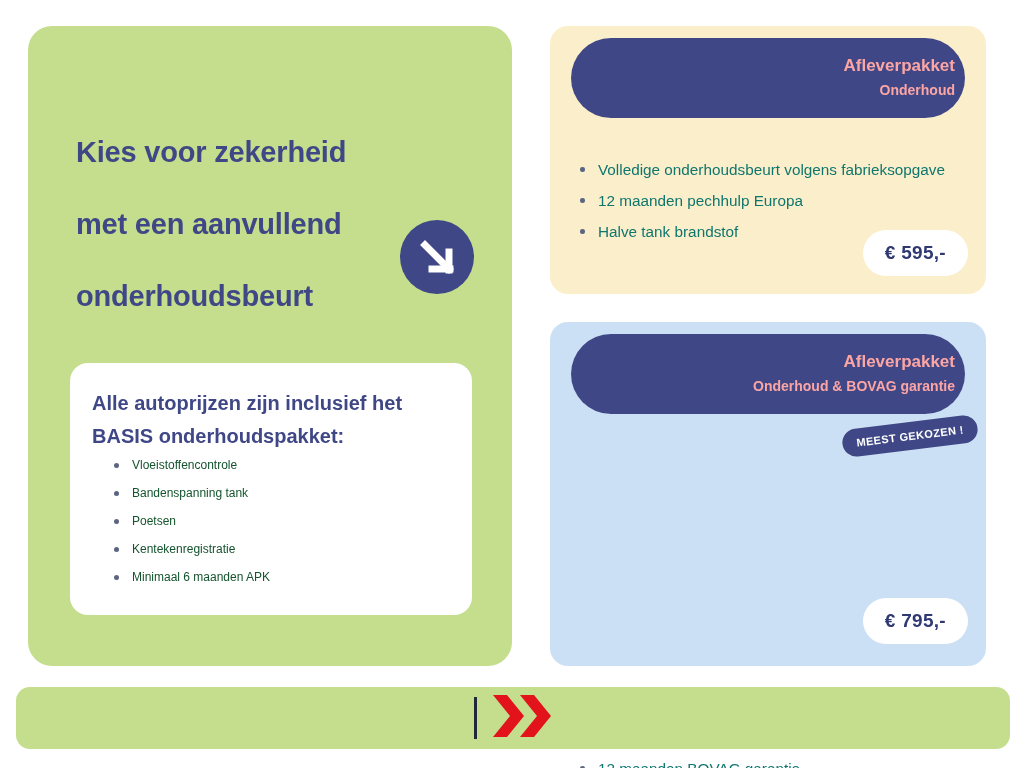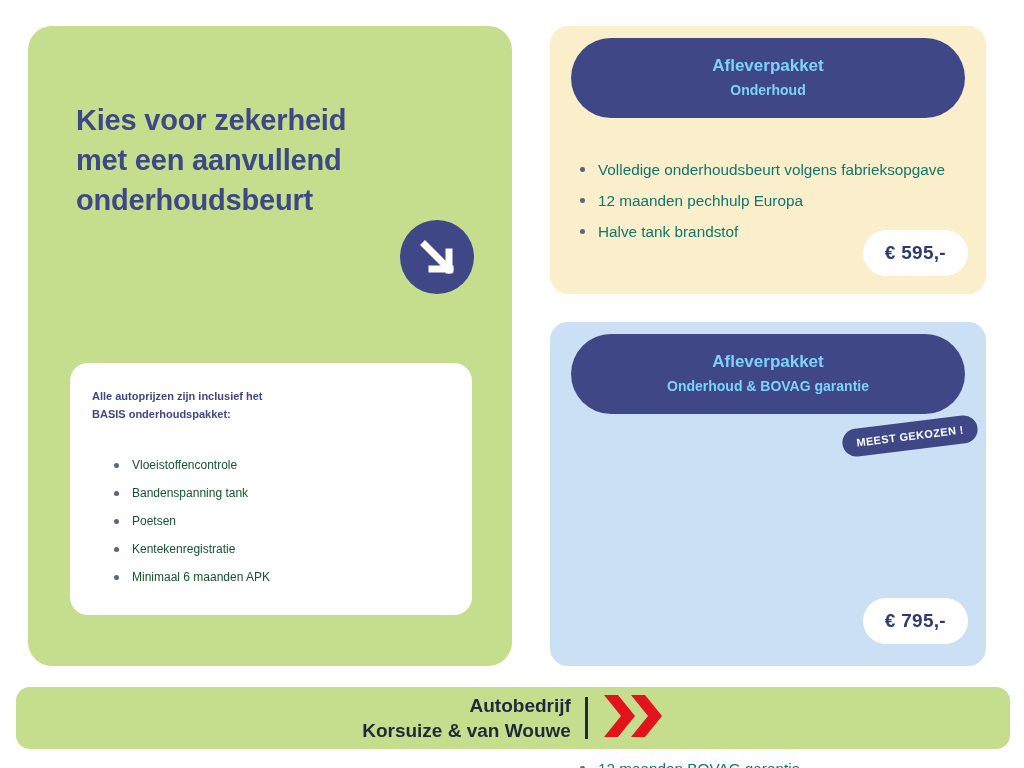--- a/index.html
+++ b/index.html
@@ -34,21 +34,21 @@
     position: absolute;
     left: 48px;
     top: 74px;
     width: 360px;
     color: #3f4786;
     font-size: 29px;
     font-weight: bold;
     line-height: 1.38;
     letter-spacing: -0.2px;
   }
-  .headline span { display: block; }
+  .headline span { display: block; margin-top: 32px; }
 
   .arrow-circle {
     position: absolute;
     left: 372px;
     top: 194px;
     width: 74px;
     height: 74px;
     border-radius: 50%;
     background: #3f4786;
   }
@@ -64,21 +64,21 @@
     background: #ffffff;
     border-radius: 18px;
   }
 
   .info-title {
     position: absolute;
     left: 22px;
     top: 24px;
     width: 330px;
     color: #3f4786;
-    font-size: 11px;
+    font-size: 20px;
     font-weight: bold;
     line-height: 1.65;
   }
   .info-title span { display: block; }
 
   .info-list {
     position: absolute;
     left: 38px;
     top: 88px;
     width: 330px;
@@ -123,22 +123,22 @@
     background: #cbe0f5;
   }
 
   .pkg-header {
     position: absolute;
     left: 21px;
     top: 12px;
     width: 394px;
     background: #3f4786;
     border-radius: 40px;
-    color: #7dd3fc;
-    text-align: center;
+    color: #fca5a5;
+    text-align: right;
     font-size: 17px;
     font-weight: bold;
     line-height: 1.6;
     padding: 14px 10px 16px;
   }
   .pkg-header span { display: block; }
   .pkg-header .line2 { font-size: 14px; }
 
   .pkg-list {
     position: absolute;
@@ -294,24 +294,20 @@
     <div class="badge-popular">MEEST GEKOZEN !</div>
     <ul class="pkg-list">
       <li>12 maanden BOVAG garantie</li>
 
     </ul>
     <div class="price-pill">€ 795,-</div>
   </div>
 
   <div class="footer-bar">
     <div class="footer-inner">
-      <div class="brand-text">
-        <span>Autobedrijf</span>
-        <span>Korsuize &amp; van Wouwe</span>
-      </div>
       <div class="brand-divider"></div>
       <div class="brand-chevrons">
         <svg width="62" height="46" viewBox="0 0 62 46" aria-hidden="true">
           <polygon points="2,2 16,2 33,23 16,44 2,44 19,23" fill="#e3131b"></polygon>
           <polygon points="29,2 43,2 60,23 43,44 29,44 46,23" fill="#e3131b"></polygon>
         </svg>
       </div>
     </div>
   </div>
 

